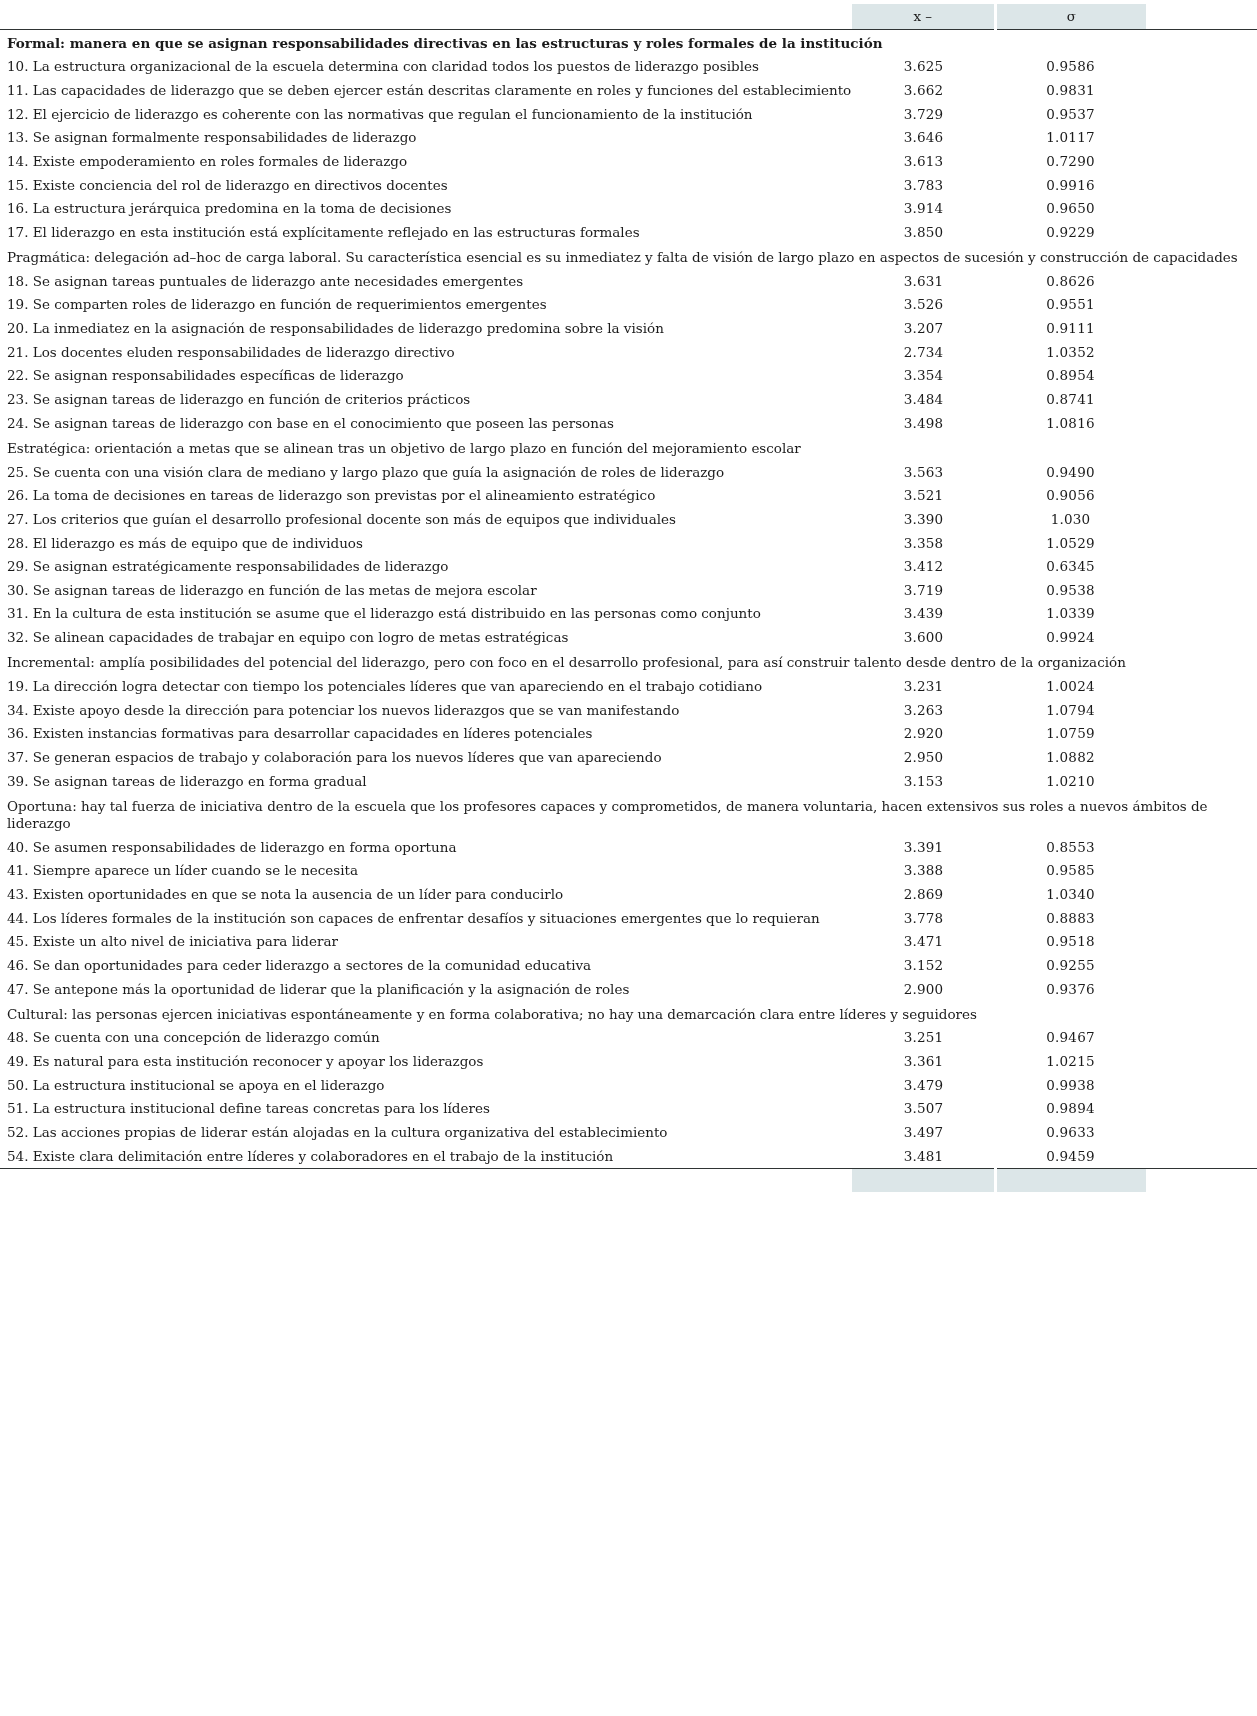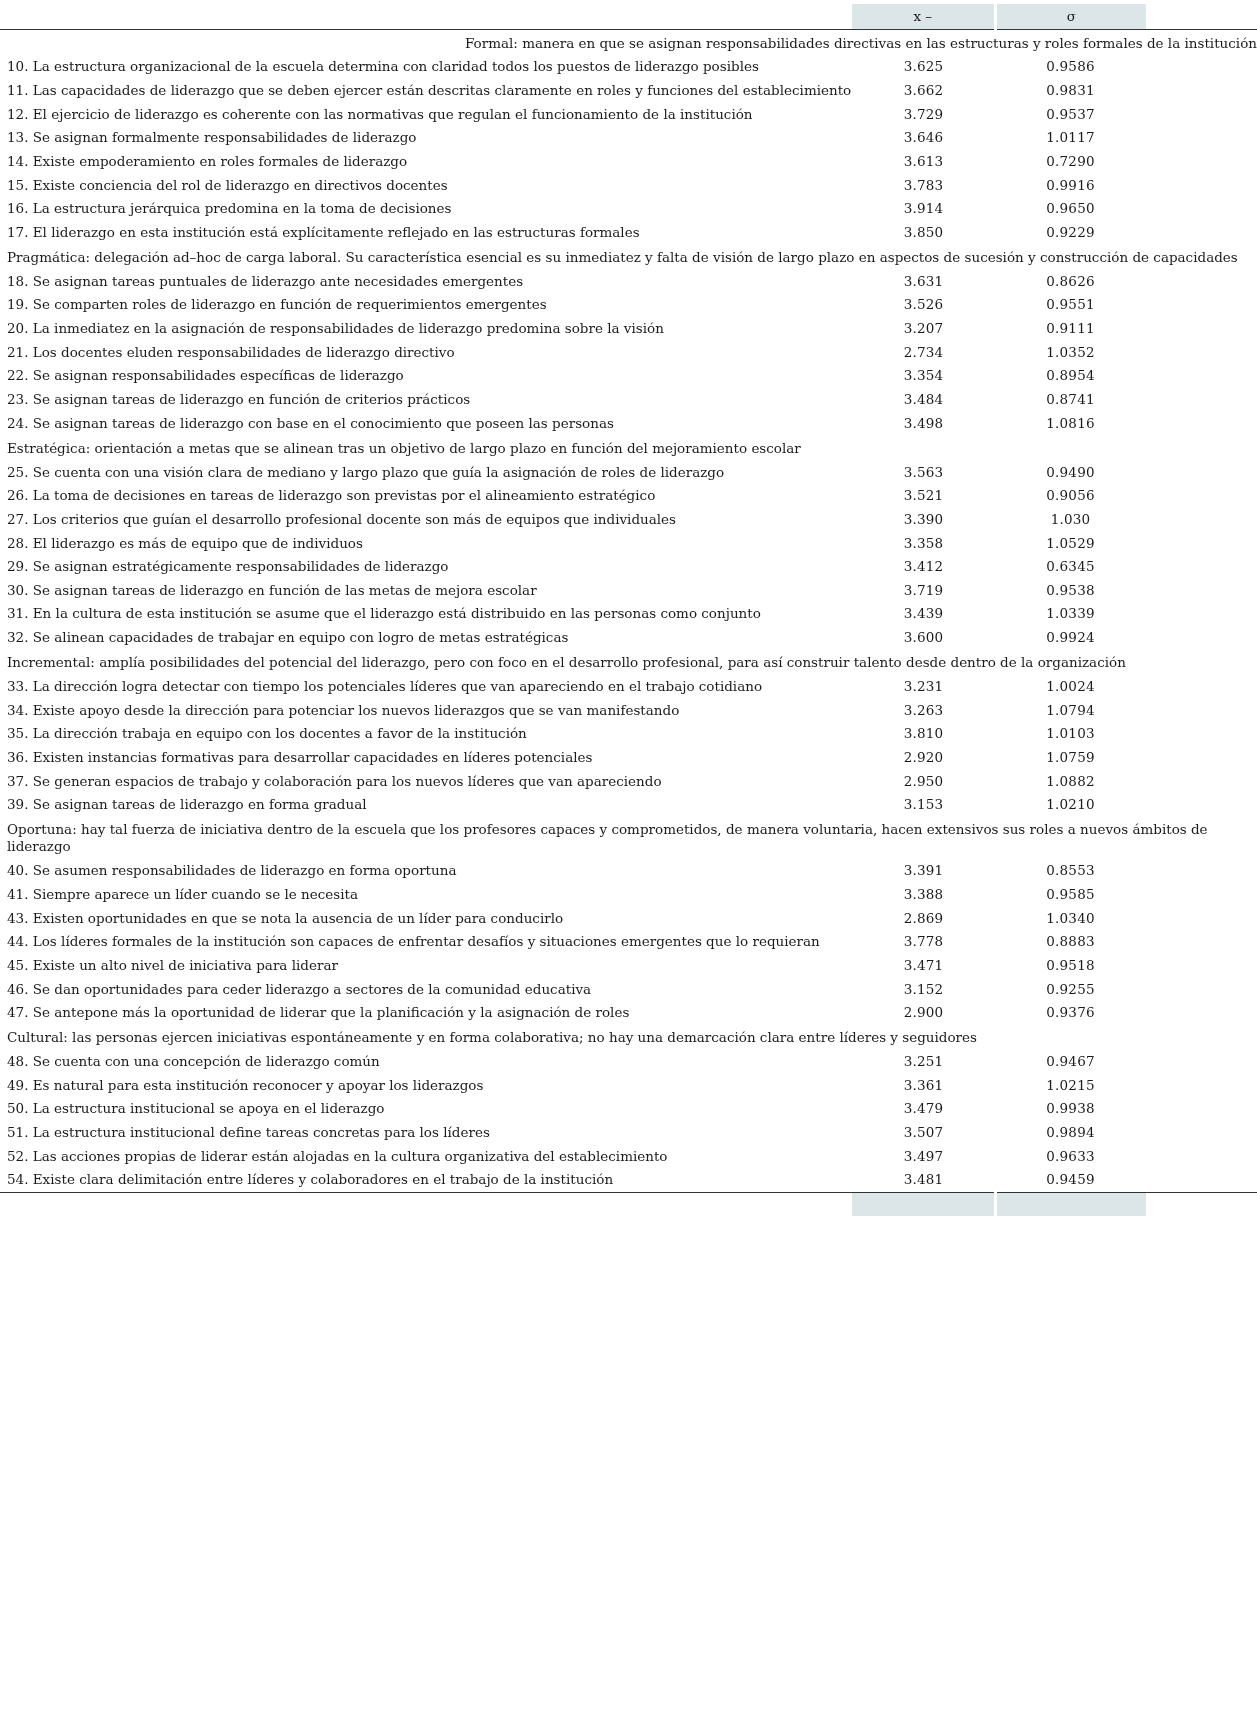--- a/index.html
+++ b/index.html
@@ -56,22 +56,21 @@
   .col-head {
     text-align: center;
     font-size: 13.5px;
   }
   .section-title {
     padding-left: 7px;
     padding-top: 4.5px;
     padding-bottom: 3.5px;
   }
   .section-title.bold {
-    font-weight: normal;
-    text-align: right;
+    font-weight: bold;
   }
   .item-text {
     padding-left: 7px;
     white-space: nowrap;
     overflow: hidden;
   }
 </style>
 </head>
 <body>
 
@@ -237,35 +236,29 @@
         <tr>
           <td class="item-text">32. Se alinean capacidades de trabajar en equipo con logro de metas estratégicas</td>
           <td class="num">3.600</td>
           <td class="num">0.9924</td>
           <td></td>
         </tr>
         <tr>
           <td colspan="4" class="section-title">Incremental: amplía posibilidades del potencial del liderazgo, pero con foco en el desarrollo profesional, para así construir talento desde dentro de la organización</td>
         </tr>
         <tr>
-          <td class="item-text">33. La dirección logra detectar con tiempo los potenciales líderes que van apareciendo en el trabajo cotidiano</td>
+          <td class="item-text">19. La dirección logra detectar con tiempo los potenciales líderes que van apareciendo en el trabajo cotidiano</td>
           <td class="num">3.231</td>
           <td class="num">1.0024</td>
           <td></td>
         </tr>
         <tr>
           <td class="item-text">34. Existe apoyo desde la dirección para potenciar los nuevos liderazgos que se van manifestando</td>
           <td class="num">3.263</td>
           <td class="num">1.0794</td>
-          <td></td>
-        </tr>
-        <tr>
-          <td class="item-text">35. La dirección trabaja en equipo con los docentes a favor de la institución</td>
-          <td class="num">3.810</td>
-          <td class="num">1.0103</td>
           <td></td>
         </tr>
         <tr>
           <td class="item-text">36. Existen instancias formativas para desarrollar capacidades en líderes potenciales</td>
           <td class="num">2.920</td>
           <td class="num">1.0759</td>
           <td></td>
         </tr>
         <tr>
           <td class="item-text">37. Se generan espacios de trabajo y colaboración para los nuevos líderes que van apareciendo</td>

